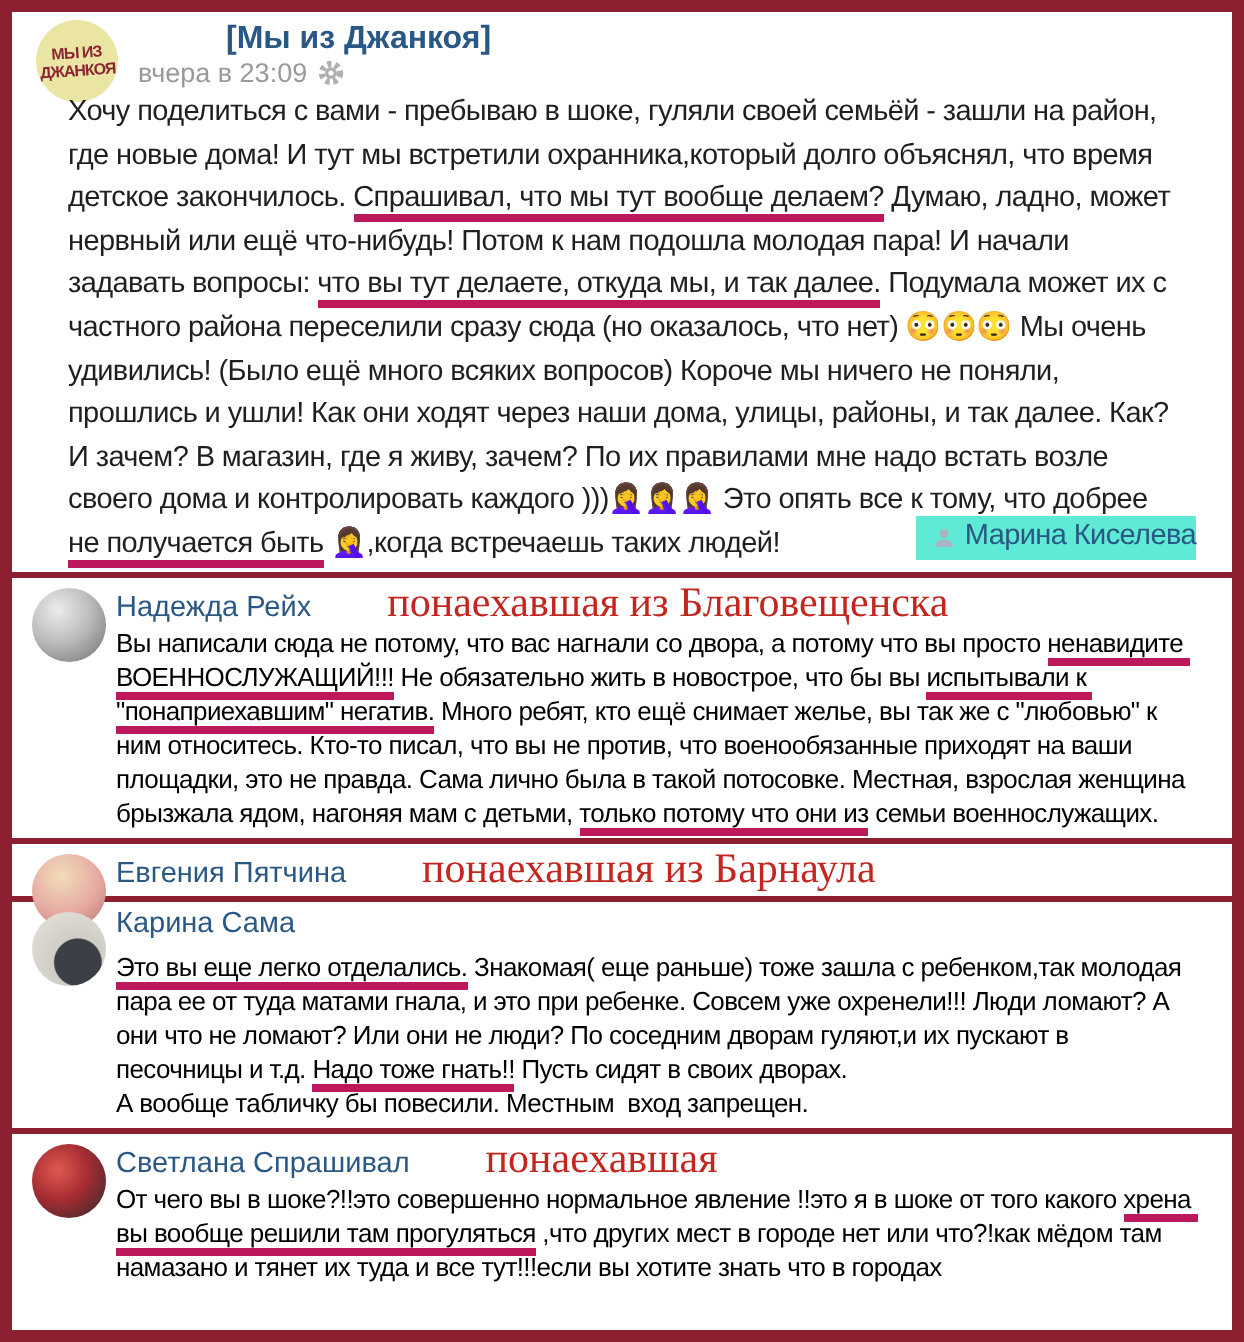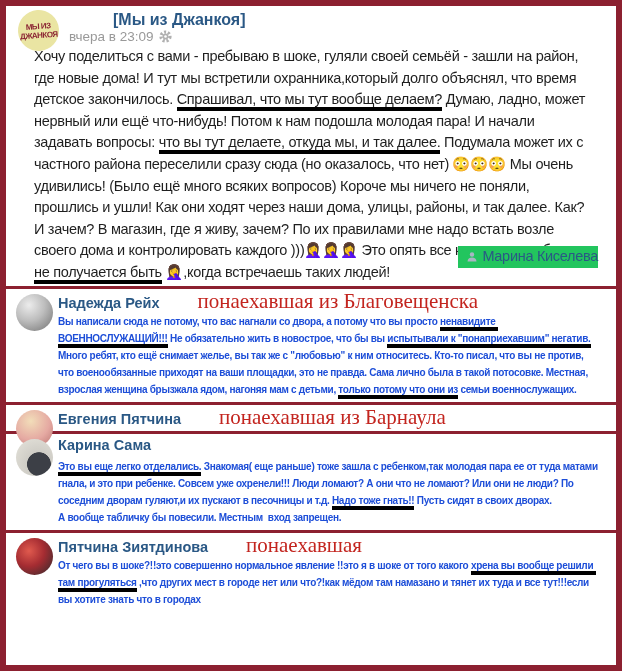--- a/index.html
+++ b/index.html
@@ -20,47 +20,47 @@
   .post-head .meta{margin-left:35px;}
   .group-name{color:#2a5885;font-weight:bold;font-size:16px;line-height:17px;padding-left:44px;}
   .timestamp-row{display:flex;align-items:center;gap:5px;margin-top:1px;}
   .timestamp{color:#999999;font-size:13.5px;}
   
   .post-body{
     font-size:14.5px;line-height:21.6px;letter-spacing:-0.3px;color:#1f1f1f;
     position:relative;margin-top:3px;min-height:238px;
   }
   .redline{
-    border-bottom:4px solid #000000;
+    border-bottom:4px solid #be185d;
     box-decoration-break:clone;-webkit-box-decoration-break:clone;
   }
   .signature{
-    position:absolute;right:-10px;bottom:16px;display:inline-flex;align-items:center;gap:4px;
-    color:#2a5885;font-size:14.5px;background:#22c55e;padding-left:8px;
+    position:absolute;right:-10px;bottom:4px;display:inline-flex;align-items:center;gap:4px;
+    color:#2a5885;font-size:14.5px;background:#5eead4;padding-left:8px;
   }
   
   .sep{height:3px;background:#8c2030;}
   
   .comment{position:relative;padding:3px 16px 4px 52px;}
   .comment .avatar{
     position:absolute;left:10px;top:5px;width:37px;height:37px;border-radius:50%;
   }
   .av-c1{background:radial-gradient(circle at 35% 30%,#ececec 0%,#bdbdbd 45%,#6f6f6f 100%);}
   .av-c2{background:radial-gradient(circle at 40% 30%,#f2ddb9 0%,#e5a9a2 55%,#b8726f 100%);}
   .av-c3{background:radial-gradient(circle at 62% 68%,#3c3f46 0%,#3c3f46 34%,#cfcdc6 36%,#e6e4dc 100%);}
   .av-c4{background:radial-gradient(circle at 35% 35%,#e05a4e 0%,#a52c32 45%,#5c2b2f 78%,#3f4a35 100%);}
   .c-head{display:flex;align-items:baseline;height:19px;}
-  .c-name{color:#2a5885;font-weight:bold;font-size:14.5px;white-space:nowrap;}
+  .c-name{color:#2a5885;font-weight:normal;font-size:14.5px;white-space:nowrap;}
   .c-annotation{
     font-family:"Liberation Serif",serif;font-weight:normal;color:#c3251f;
     font-size:21px;line-height:19px;margin-left:38px;white-space:nowrap;
   }
   .c-body{
-    font-size:10px;line-height:17px;letter-spacing:-0.3px;color:#1d4ed8;
-    margin-top:2px;white-space:pre-wrap;font-weight:bold;
+    font-size:13px;line-height:17px;letter-spacing:-0.3px;color:#000000;
+    margin-top:2px;white-space:pre-wrap;
   }
 </style>
 </head>
 <body>
 
 <div class="frame">
 
   <div class="post">
     <div class="post-head">
       <div class="avatar">
@@ -127,19 +127,19 @@
     </div>
     <div class="c-body"><span class="redline">Это вы еще легко отделались.</span><span> Знакомая( еще раньше) тоже зашла с ребенком,так молодая пара ее от туда матами гнала, и это при ребенке. Совсем уже охренели!!! Люди ломают? А они что не ломают? Или они не люди? По соседним дворам гуляют,и их пускают в песочницы и т.д. </span><span class="redline">Надо тоже гнать!!</span><span> Пусть сидят в своих дворах.
 А вообще табличку бы повесили. Местным  вход запрещен.</span></div>
   </div>
 
   <div class="sep"></div>
 
   <div class="comment">
     <div class="avatar av-c4"></div>
     <div class="c-head">
-      <span class="c-name">Пятчина Зиятдинова</span>
+      <span class="c-name">Светлана Спрашивал</span>
       <span class="c-annotation">понаехавшая</span>
     </div>
     <div class="c-body"><span>От чего вы в шоке?!!это совершенно нормальное явление !!это я в шоке от того какого </span><span class="redline">хрена вы вообще решили там прогуляться</span><span> ,что других мест в городе нет или что?!как мёдом там намазано и тянет их туда и все тут!!!если вы хотите знать что в городах</span></div>
   </div>
 
 </div>
 
 </body></html>

